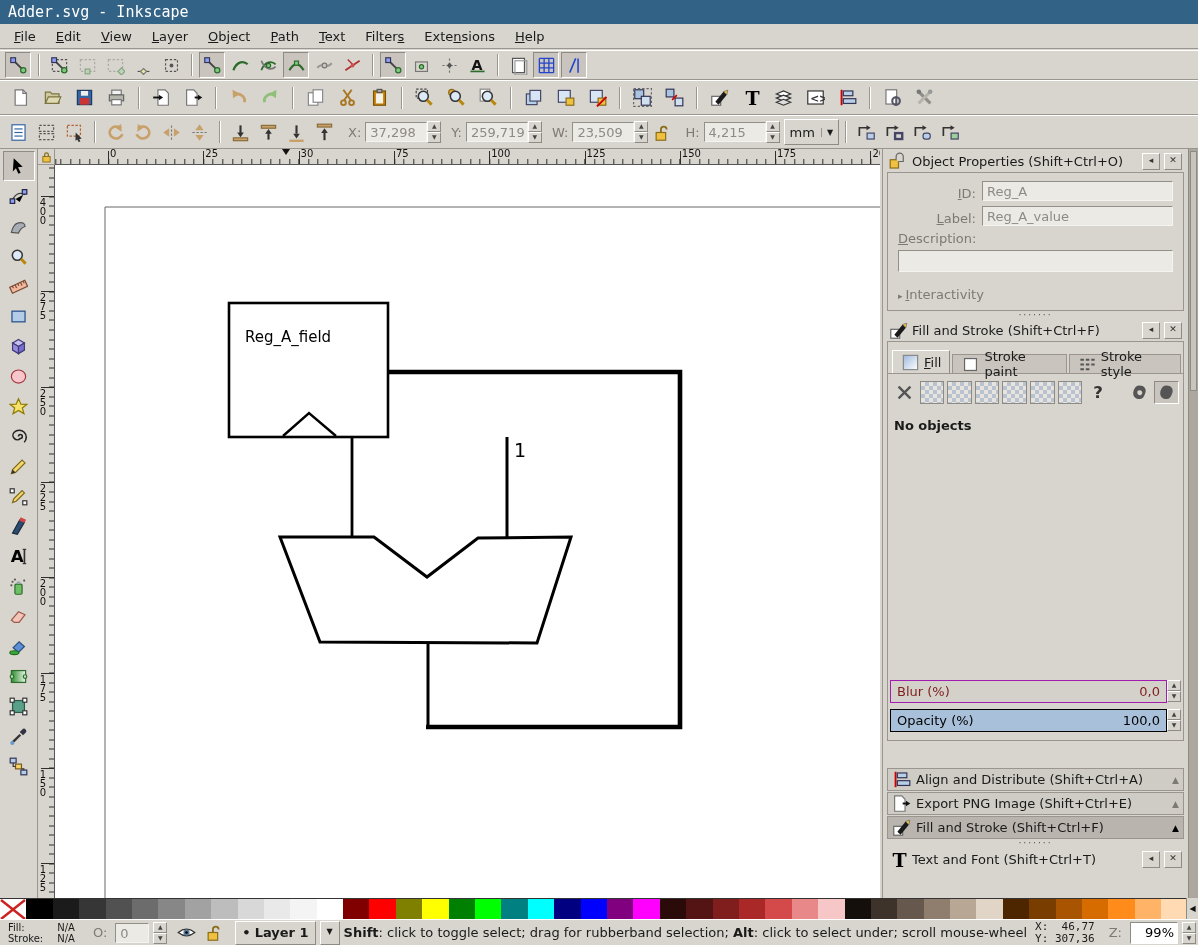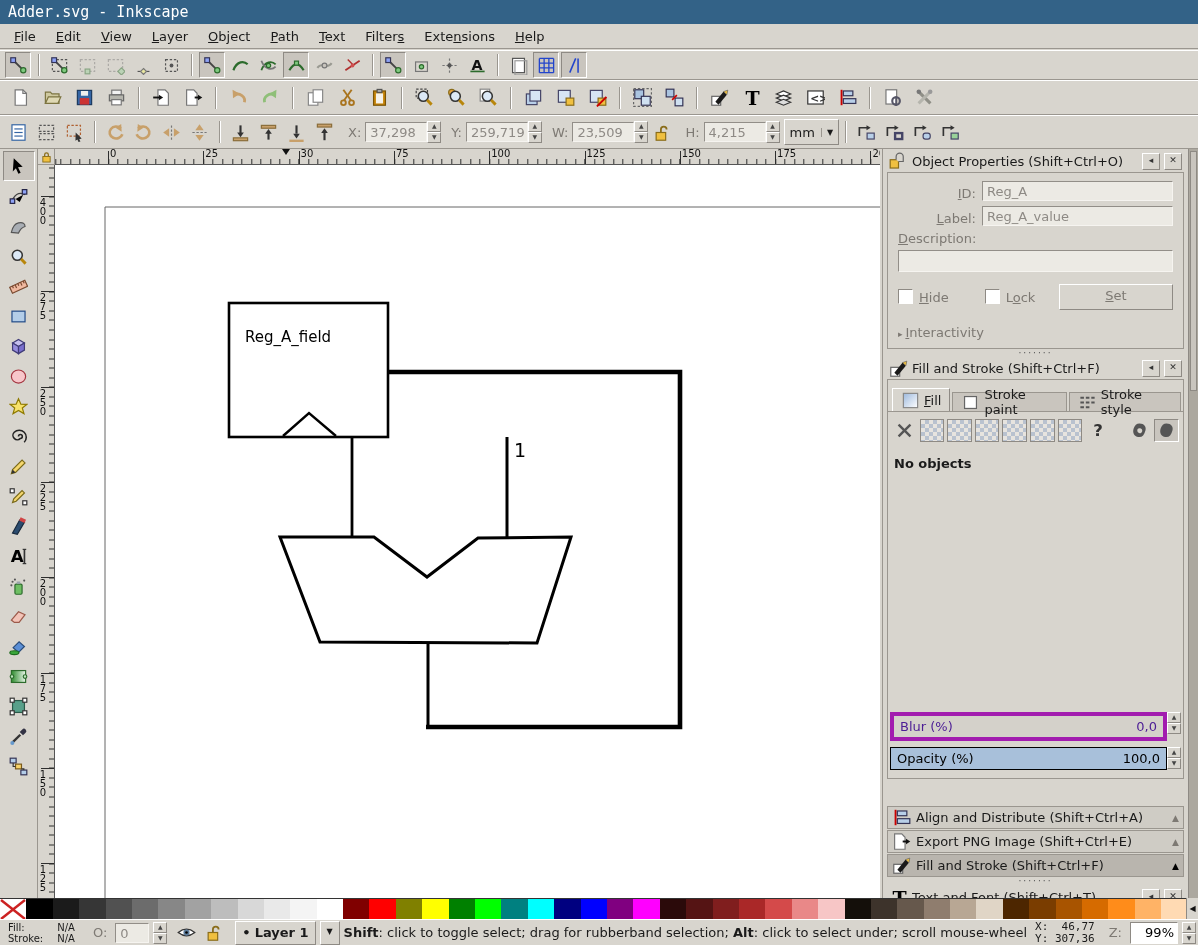--- a/index.html
+++ b/index.html
@@ -61,21 +61,21 @@
   .setbtn{width:112px;height:24px;border:1px solid;border-color:#fff #8e8a84 #8e8a84 #fff;background:#d8d5ce;color:#7d7973;text-align:center;line-height:22px}
   .grip{height:9px;display:flex;align-items:center;justify-content:center;color:#555;font-size:9px;letter-spacing:2px;line-height:5px}
   .tabs{display:flex;align-items:flex-end;height:25px;margin-top:6px;padding-left:4px;border-bottom:1px solid #9a968f}
   .tab{display:flex;align-items:center;gap:4px;padding:3px 8px;border:1px solid #9a968f;border-bottom:none;background:#c9c5be;margin-right:2px;height:19px;box-sizing:border-box;font-size:13px}
   .tab.active{background:#d8d5ce;height:23px;border-color:#fff #8e8a84 #d8d5ce #fff}
   .paintrow{display:flex;align-items:center;gap:3px;padding:7px 4px 6px 4px}
   .paintbtn{width:25px;height:23px;display:flex;align-items:center;justify-content:center;border:1px solid transparent;box-sizing:border-box;font-weight:bold}
   .paintbtn.checker{background-image:linear-gradient(45deg,#b9c2cf 25%,transparent 25%,transparent 75%,#b9c2cf 75%),linear-gradient(45deg,#b9c2cf 25%,#e7e4df 25%,#e7e4df 75%,#b9c2cf 75%);background-size:8px 8px;background-position:0 0,4px 4px;border:1px solid #8e8a84}
   .paintbtn.pressed{border:1px solid;border-color:#8e8a84 #fff #fff #8e8a84;background:#c9c5be}
   .noobj{font-weight:bold;padding:8px 6px;font-size:13px}
-  .slider{height:21px;border:4px solid #a21caf;display:flex;align-items:center;justify-content:space-between;padding:0 6px;color:#4c1d95;background:#d4d1ca;flex:1}
+  .slider{height:21px;border:1px solid #a21caf;display:flex;align-items:center;justify-content:space-between;padding:0 6px;color:#7f1d1d;background:#d4d1ca;flex:1}
   .slider.active{border:1px solid #000;background:#a8c0da;color:#000}
   .sliderrow{display:flex;align-items:stretch;margin:2px 2px 0 2px;gap:0}
   .dhead{height:23px;display:flex;align-items:center;gap:5px;border:1px solid #9a968f;background:#cfccc5;margin-top:1px;padding:0 4px;box-sizing:border-box}
   .dhead.sel{background:#b9b5ae}
   .dhead .ttl{flex:1;white-space:nowrap;overflow:hidden}
   .uparrow{font-size:9px;color:#7d7973}
   .dhead.sel .uparrow{color:#000}
   
   .palette{position:absolute;left:0;top:898px;width:1198px;height:21px;background:#555;display:flex;overflow:hidden;border-top:1px solid #333}
   .swatch{width:26.4px;height:21px;flex:none}
@@ -943,25 +943,20 @@
     <div class="oprow">
         <span class="lab" id="op-id-lab"><u>I</u>D:</span>
       <span class="entry">Reg_A</span>
       </div>
     <div class="oprow">
         <span class="lab" id="op-label-lab"><u>L</u>abel:</span>
       <span class="entry">Reg_A_value</span>
       </div>
     <div class="gray" id="op-desc-lab" style="margin:4px 0 4px 0"><u>D</u>escription:</div>
     <div class="entry" style="height:22px"></div>
-    <div style="display:flex;align-items:center;margin-top:12px">
-      <span><span class="chk"></span><span class="gray" id="op-hide-lab"><u>H</u>ide</span></span>
-      <span style="margin-left:36px"><span class="chk"></span><span class="gray" id="op-lock-lab">L<u>o</u>ck</span></span>
-      <span class="setbtn" id="op-set-btn" style="margin-left:auto"><u>S</u>et</span>
-    </div>
     <div style="margin-top:15px" class="gray">
       <span style="font-size:9px">▸ </span><span id="op-inter-lab"><u>I</u>nteractivity</span>
     </div>
   </div>
   <div class="grip">·······</div>
 
   <div class="phead">
     <span class="icon" id="fs-icon">
         <svg width="19" height="19" viewBox="0 0 16 16">
           <rect x="1.5" y="7" width="7.5" height="7.5" fill="#fff" stroke="#666"></rect>

